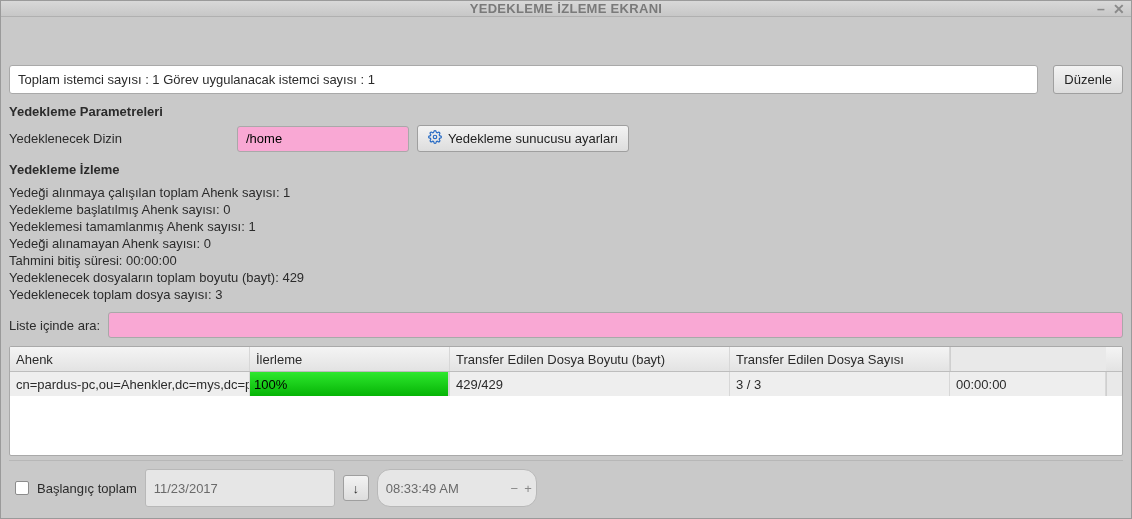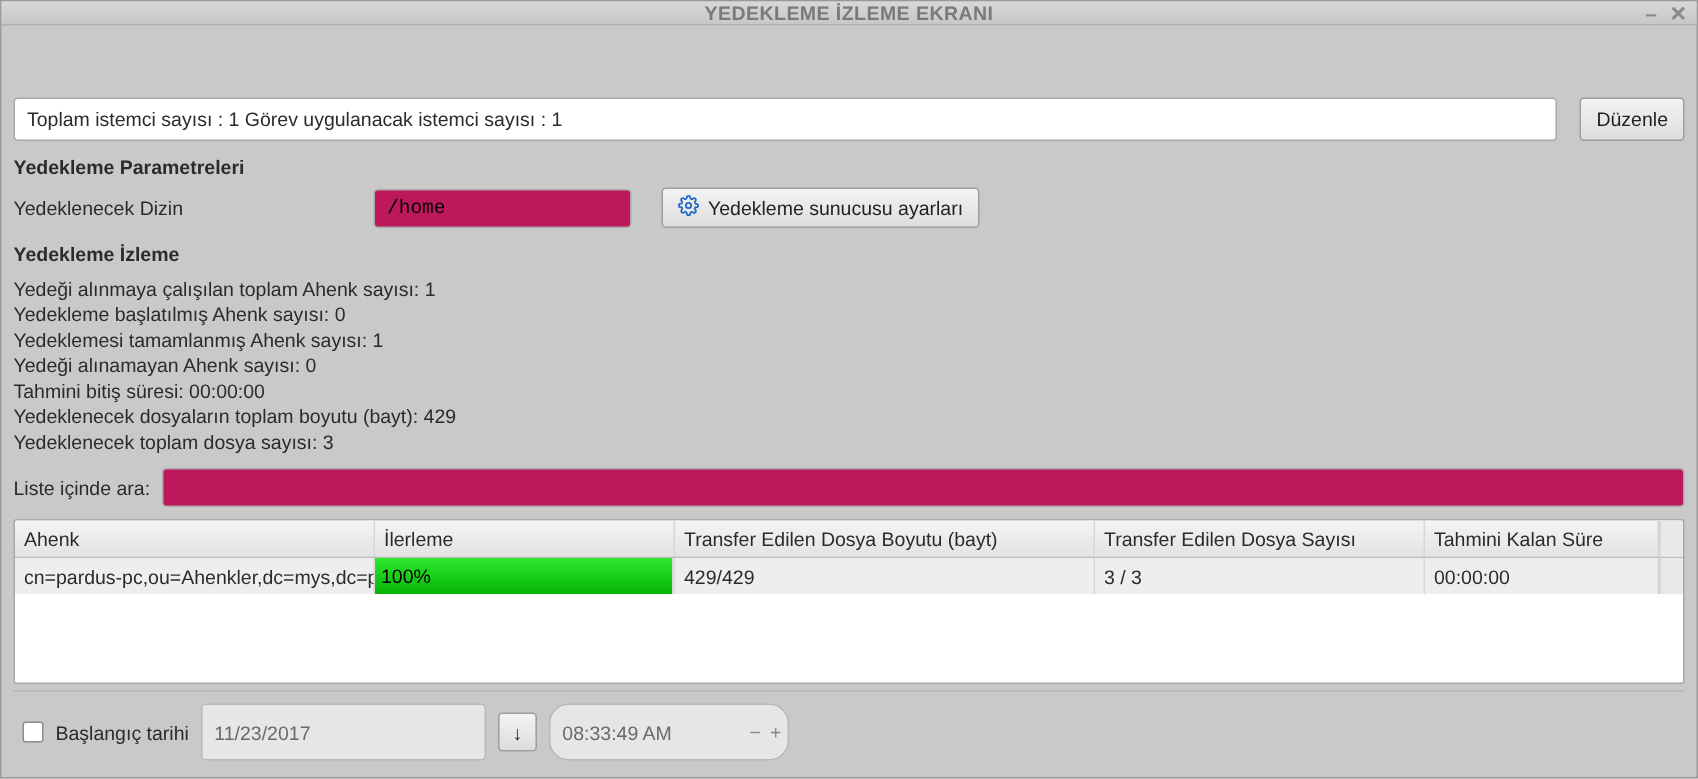--- a/index.html
+++ b/index.html
@@ -81,31 +81,30 @@
     text-align: right;
   }
   .section-title {
     font-weight: 700;
     margin-top: 6px;
     margin-bottom: 2px;
   }
   .param-row {
     display: flex;
     align-items: center;
-    gap: 20px;
+    gap: 8px;
   }
   .param-label { width: 220px; }
   .text-input {
-    background: #be185d;
+    background: #f9a8d4;
     border: 1px solid #a9a9a9;
     border-radius: 3px;
     padding: 4px 8px;
     font-size: 13px;
     height: 26px;
-    font-family: Liberation Mono, monospace;
   }
   .dir-input { width: 172px; }
   .stats p { margin: 2px 0; font-size: 13px; }
   .search-row {
     display: flex;
     align-items: center;
     gap: 8px;
     margin-top: 4px;
   }
   .search-row label { font-weight: 400; }
@@ -269,41 +268,40 @@
       <label>Liste içinde ara:</label>
       <input class="text-input search-input" type="text" value="" style="">
     </div>
 
     <div class="table-wrap">
       <div class="thead">
         <div class="th">Ahenk</div>
         <div class="th">İlerleme</div>
         <div class="th">Transfer Edilen Dosya Boyutu (bayt)</div>
         <div class="th">Transfer Edilen Dosya Sayısı</div>
-        <div class="th">Tahmini Kalan Süre</div>
         <div class="th scrollbar-col"></div>
       </div>
       <div class="tbody">
         <div class="trow">
           <div class="td">cn=pardus-pc,ou=Ahenkler,dc=mys,dc=pardus</div>
           <div class="td progress-cell">
             <div class="progress-bar"></div>
             <span class="progress-text">100%</span>
           </div>
           <div class="td">429/429</div>
           <div class="td">3 / 3</div>
           <div class="td">00:00:00</div>
           <div class="td scrollbar-col"></div>
         </div>
       </div>
     </div>
 
     <div class="footer">
       <span class="chk"></span>
-      <span>Başlangıç tarihi</span>
+      <span>Başlangıç toplam</span>
       <span class="disabled-input date-field">
         <span>11/23/2017</span>
       </span>
       <span class="small-btn">
         <span>↓</span>
       </span>
       <span class="disabled-input time-field">
         <span>08:33:49 AM</span>
         <span class="stepper">
           <span>−</span>

